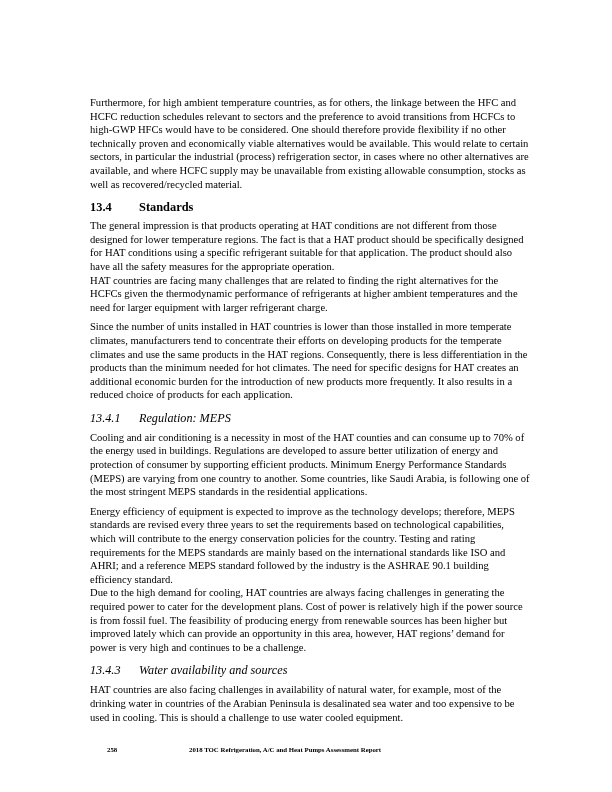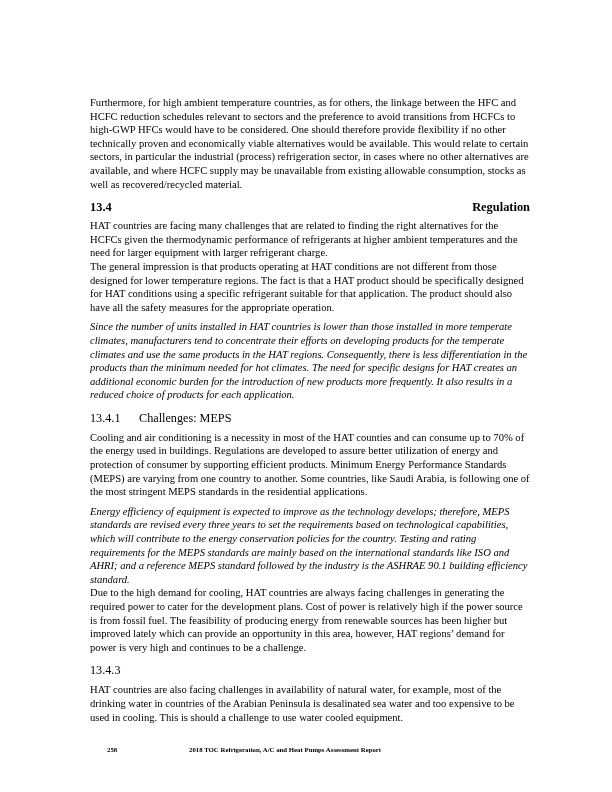--- a/index.html
+++ b/index.html
@@ -22,35 +22,35 @@
       width: 440px;
       margin-top: 12px;
     }
     p {
       margin: 0;
       font-size: 10.6px;
       line-height: 13.6px;
       text-align: left;
       letter-spacing: -0.02px;
     }
-    .gap-p { margin-top: 6px; font-style: italic; }
+    .gap-p { margin-top: 6px; }
     .h2 {
       font-weight: bold;
       font-size: 12.4px;
       line-height: 15px;
       margin: 9px 0 4px 0;
       display: flex;
-      justify-content: space-between;
     }
     .h2 .num { width: 49px; display: inline-block; }
     .h3 {
       font-size: 12.2px;
       line-height: 15px;
       margin: 9px 0 5px 0;
       display: flex;
+      font-style: italic;
     }
     .h3 .num { width: 49px; display: inline-block; }
     .footer {
       position: absolute;
       top: 746px;
       left: 107px;
       font-size: 6.8px;
       font-weight: bold;
       display: flex;
     }
@@ -58,38 +58,39 @@
   </style>
 </head>
 <body>
 
 <div class="page">
 
   <p>Furthermore, for high ambient temperature countries, as for others, the linkage between the HFC and HCFC reduction schedules relevant to sectors and the preference to avoid transitions from HCFCs to high-GWP HFCs would have to be considered. One should therefore provide flexibility if no other technically proven and economically viable alternatives would be available. This would relate to certain sectors, in particular the industrial (process) refrigeration sector, in cases where no other alternatives are available, and where HCFC supply may be unavailable from existing allowable consumption, stocks as well as recovered/recycled material.</p>
 
   <div class="h2">
     <span class="num">13.4</span>
-    <span>Regulation</span>
+    <span>Standards</span>
   </div>
 
+  <p>The general impression is that products operating at HAT conditions are not different from those designed for lower temperature regions. The fact is that a HAT product should be specifically designed for HAT conditions using a specific refrigerant suitable for that application. The product should also have all the safety measures for the appropriate operation.</p>
   <p>HAT countries are facing many challenges that are related to finding the right alternatives for the HCFCs given the thermodynamic performance of refrigerants at higher ambient temperatures and the need for larger equipment with larger refrigerant charge.</p>
-  <p>The general impression is that products operating at HAT conditions are not different from those designed for lower temperature regions. The fact is that a HAT product should be specifically designed for HAT conditions using a specific refrigerant suitable for that application. The product should also have all the safety measures for the appropriate operation.</p>
   <p class="gap-p">Since the number of units installed in HAT countries is lower than those installed in more temperate climates, manufacturers tend to concentrate their efforts on developing products for the temperate climates and use the same products in the HAT regions. Consequently, there is less differentiation in the products than the minimum needed for hot climates. The need for specific designs for HAT creates an additional economic burden for the introduction of new products more frequently. It also results in a reduced choice of products for each application.</p>
 
   <div class="h3">
     <span class="num">13.4.1</span>
-    <span>Challenges: MEPS</span>
+    <span>Regulation: MEPS</span>
   </div>
   <p>Cooling and air conditioning is a necessity in most of the HAT counties and can consume up to 70% of the energy used in buildings. Regulations are developed to assure better utilization of energy and protection of consumer by supporting efficient products. Minimum Energy Performance Standards (MEPS) are varying from one country to another. Some countries, like Saudi Arabia, is following one of the most stringent MEPS standards in the residential applications.</p>
   <p class="gap-p">Energy efficiency of equipment is expected to improve as the technology develops; therefore, MEPS standards are revised every three years to set the requirements based on technological capabilities, which will contribute to the energy conservation policies for the country. Testing and rating requirements for the MEPS standards are mainly based on the international standards like ISO and AHRI; and a reference MEPS standard followed by the industry is the ASHRAE 90.1 building efficiency standard.</p>
 
   <p>Due to the high demand for cooling, HAT countries are always facing challenges in generating the required power to cater for the development plans. Cost of power is relatively high if the power source is from fossil fuel. The feasibility of producing energy from renewable sources has been higher but improved lately which can provide an opportunity in this area, however, HAT regions’ demand for power is very high and continues to be a challenge.</p>
 
   <div class="h3">
     <span class="num">13.4.3</span>
+    <span>Water availability and sources</span>
   </div>
   <p>HAT countries are also facing challenges in availability of natural water, for example, most of the drinking water in countries of the Arabian Peninsula is desalinated sea water and too expensive to be used in cooling. This is should a challenge to use water cooled equipment.</p>
 
 </div>
 
 <div class="footer">
   <span class="pg">258</span>
   <span>2018 TOC Refrigeration, A/C and Heat Pumps Assessment Report</span>
 </div>
 

